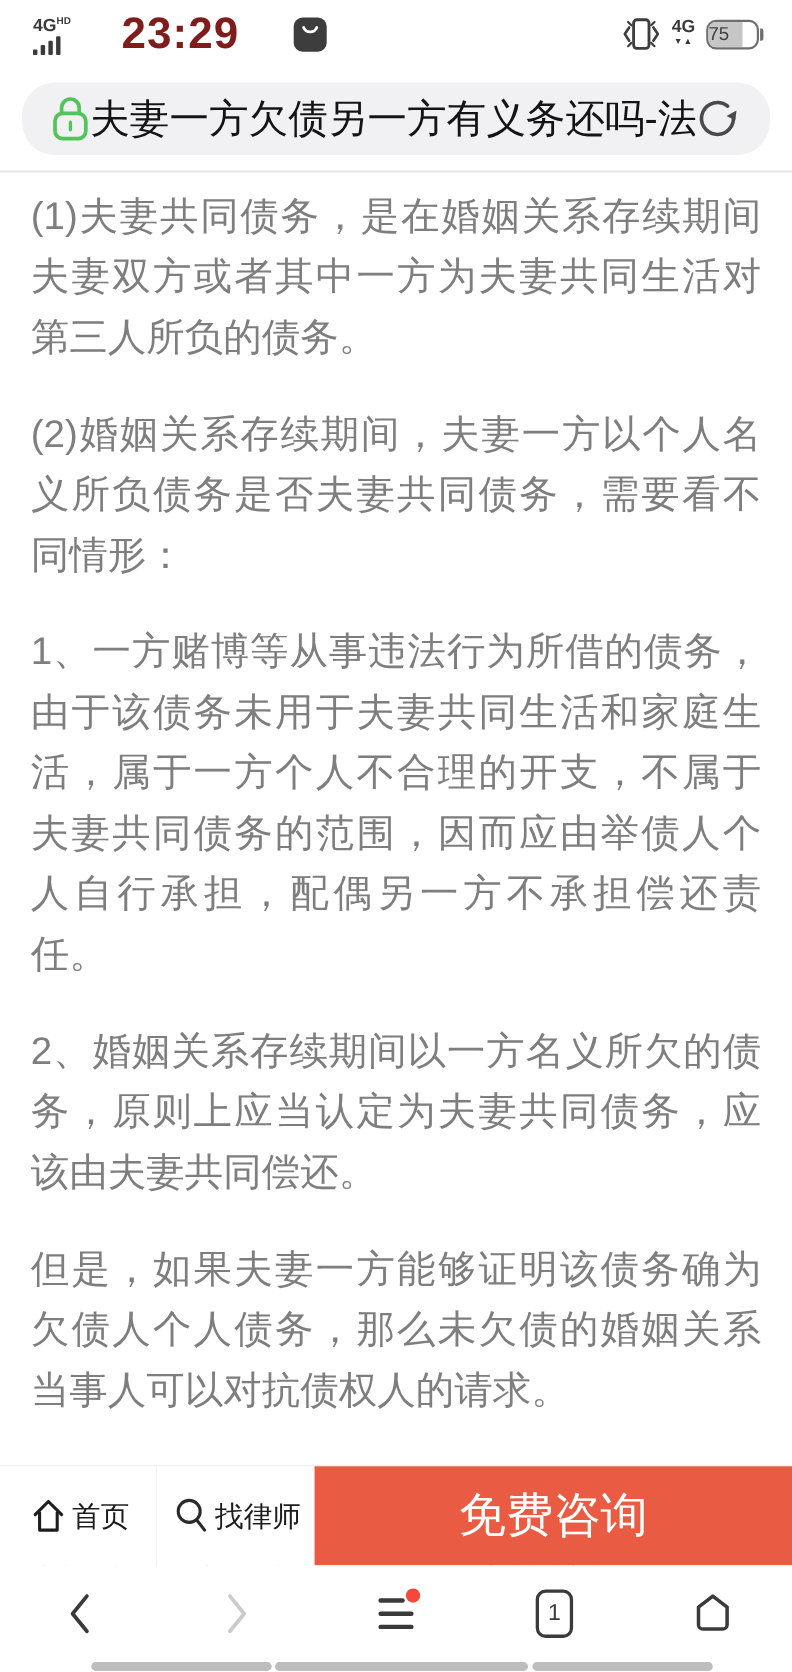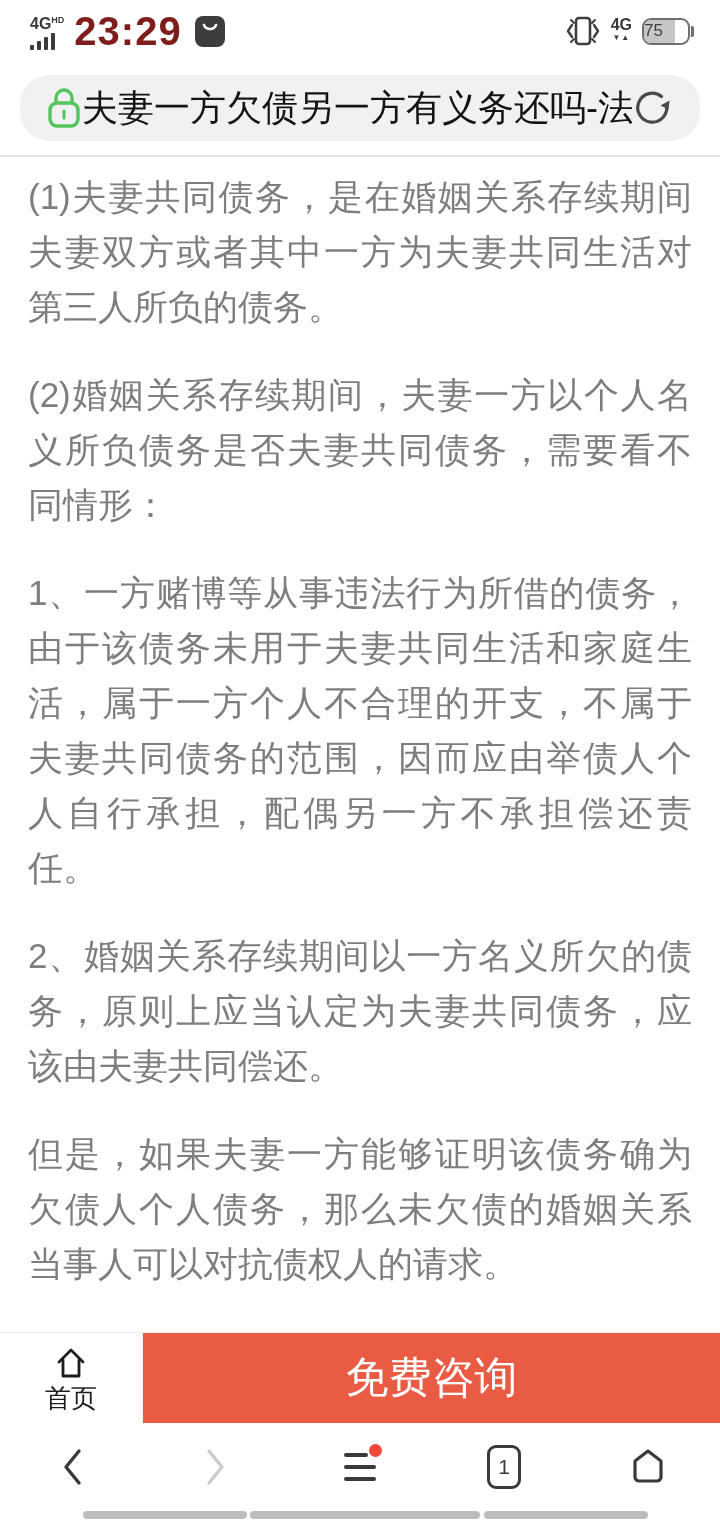--- a/index.html
+++ b/index.html
@@ -18,21 +18,21 @@
     font-family:"Liberation Sans","DejaVu Sans",sans-serif;
     overflow:hidden;
     color:var(--ink);
   }
   
   .status-bar{
     height:60px;
     display:flex;align-items:center;justify-content:space-between;
     padding:2px 26px 0 30px;
   }
-  .sb-left,.sb-right{display:flex;align-items:center;}
+  .sb-left,.sb-right{display:flex;align-items:center;gap:36px;}
   .signal{display:flex;flex-direction:column;align-items:flex-start;margin-right:10px;}
   .sig-label{font-size:16px;font-weight:bold;color:var(--ink);line-height:14px;}
   .sig-label sup{font-size:9px;font-weight:bold;vertical-align:6px;}
   .sig-bars{display:flex;align-items:flex-end;margin-top:2px;}
   .sig-bars i{display:block;width:4px;background:var(--ink);margin-right:3px;border-radius:1px;}
   .sig-bars .b1{height:5px;}.sig-bars .b2{height:9px;}.sig-bars .b3{height:13px;}.sig-bars .b4{height:17px;}
   .time{font-size:40px;color:#7f1d1d;margin-right:12px;letter-spacing:1px;font-weight:bold;}
   .msg-app{width:32px;height:34px;}
   .sb-right{gap:10px;}
   .data-net{display:flex;flex-direction:column;align-items:center;line-height:13px;}
@@ -56,21 +56,21 @@
     font-size:35px;line-height:55px;color:var(--body-text);
     margin-bottom:33px;text-align:justify;
   }
   .content a{color:var(--link-blue);text-decoration:none;}
   
   .site-nav{
     position:absolute;left:0;top:1332px;width:720px;height:91px;
     display:flex;background:#fff;border-top:1px solid #ececec;
   }
   .nav-cell{
-    width:143px;display:flex;flex-direction:column;align-items:center;justify-content:center;
+    width:143px;display:flex;flex-direction:row;align-items:center;justify-content:center;
     background:#fff;border-right:1px solid #f0f0f0;gap:3px;
   }
   .nav-cell .nav-label{font-size:26px;color:#1d1d1d;line-height:28px;}
   .consult-btn{
     flex:1;background:var(--accent-red);color:#fff;
     display:flex;align-items:center;justify-content:center;
     font-size:43px;border:none;
   }
   
   .browser-bar{
@@ -158,20 +158,27 @@
 </div>
 
 <div class="site-nav">
   <div class="nav-cell">
     <svg width="38" height="36" viewBox="0 0 38 36">
       <path d="M7 17 L19 5 L31 17" fill="none" stroke="#1d1d1d" stroke-width="2.8" stroke-linecap="round" stroke-linejoin="round"></path>
       <path d="M11 15 V31 H27 V15" fill="none" stroke="#1d1d1d" stroke-width="2.8" stroke-linecap="round" stroke-linejoin="round"></path>
     </svg>
     <span class="nav-label">首页</span>
   </div>
+  <div class="nav-cell">
+    <svg width="38" height="36" viewBox="0 0 38 36">
+      <circle cx="17" cy="14" r="10" fill="none" stroke="#2a2a2a" stroke-width="2.8"></circle>
+      <line x1="24" y1="22" x2="31" y2="31" stroke="#2a2a2a" stroke-width="2.8" stroke-linecap="round"></line>
+    </svg>
+    <span class="nav-label">找律师</span>
+  </div>
   <button class="consult-btn">免费咨询</button>
 </div>
 
 <div class="browser-bar">
   <button class="tb-btn">
     <svg width="26" height="44" viewBox="0 0 26 44">
       <path d="M20 6 L7 22 L20 38" fill="none" stroke="#3a3a3a" stroke-width="3.4" stroke-linecap="round" stroke-linejoin="round"></path>
     </svg>
   </button>
   <button class="tb-btn">

